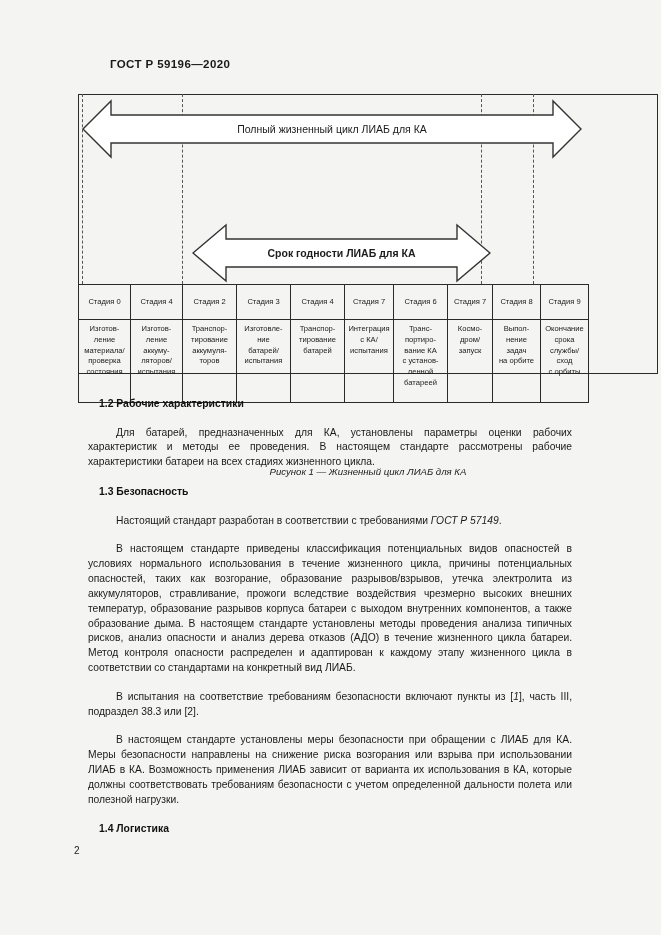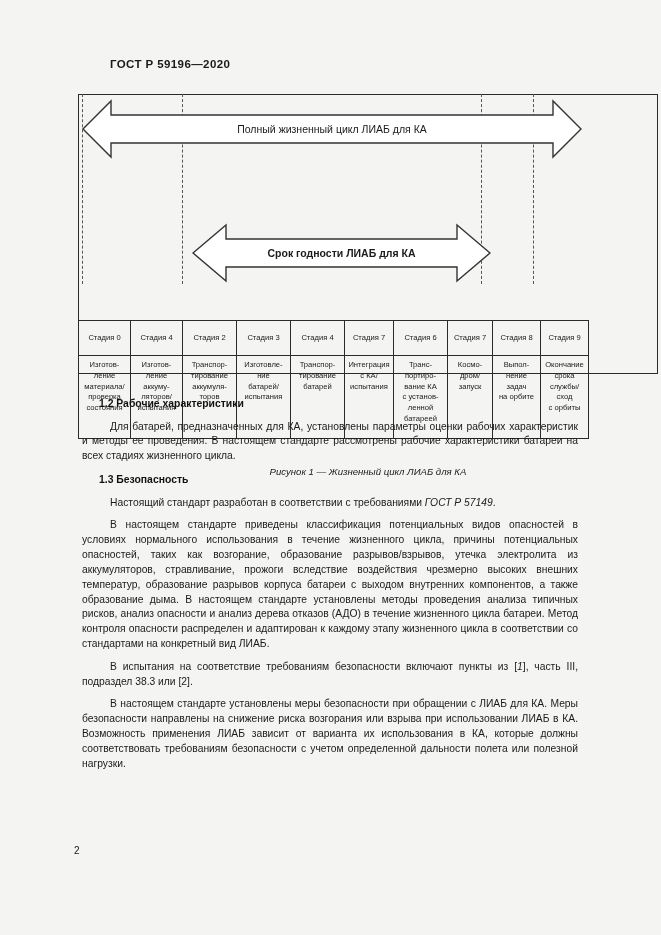--- a/index.html
+++ b/index.html
@@ -88,21 +88,20 @@
   .arrow-label.bold { font-weight: bold; }
 
   
   .stage-table {
     position: absolute;
     left: 0;
     top: 190px;
     width: 510px;
     border-collapse: collapse;
     table-layout: fixed;
-    margin-top: 36px;
   }
   .stage-table td {
     border: 1px solid #2b2b2b;
     text-align: center;
     vertical-align: top;
     font-size: 7.6px;
     line-height: 1.42;
     padding: 4px 1px 6px 1px;
     color: #1a1a1a;
   }
@@ -139,21 +138,21 @@
     font-weight: bold;
     margin: 0 0 0 0;
     padding: 0;
     text-indent: 25px;
     line-height: 1.5;
     color: #111;
   }
   p.para {
     font-size: 10.3px;
     line-height: 1.44;
-    margin: 8px;
+    margin: 14px;
     padding: 0;
     text-align: justify;
     text-indent: 28px;
     color: #1a1a1a;
   }
   .sp-before { margin-top: 11px; }
   .it { font-style: italic; }
 
   
   .page-number {
@@ -247,18 +246,19 @@
 
       <h2 class="section">1.2 Рабочие характеристики</h2>
       <p class="para sp-before">Для батарей, предназначенных для КА, установлены параметры оценки рабочих характеристик и методы ее проведения. В настоящем стандарте рассмотрены рабочие характеристики батареи на всех стадиях жизненного цикла.</p>
 
       <h2 class="section sp-before">1.3 Безопасность</h2>
       <p class="para sp-before"><span>Настоящий стандарт разработан в соответствии с требованиями </span><span class="it">ГОСТ Р 57149</span><span>.</span></p>
       <p class="para">В настоящем стандарте приведены классификация потенциальных видов опасностей в условиях нормального использования в течение жизненного цикла, причины потенциальных опасностей, таких как возгорание, образование разрывов/взрывов, утечка электролита из аккумуляторов, стравливание, прожоги вследствие воздействия чрезмерно высоких внешних температур, образование разрывов корпуса батареи с выходом внутренних компонентов, а также образование дыма. В настоящем стандарте установлены методы проведения анализа типичных рисков, анализ опасности и анализ дерева отказов (АДО) в течение жизненного цикла батареи. Метод контроля опасности распределен и адаптирован к каждому этапу жизненного цикла в соответствии со стандартами на конкретный вид ЛИАБ.</p>
       <p class="para"><span>В испытания на соответствие требованиям безопасности включают пункты из [</span><span class="it">1</span><span>], часть III, подраздел 38.3 или [2].</span></p>
       <p class="para">В настоящем стандарте установлены меры безопасности при обращении с ЛИАБ для КА. Меры безопасности направлены на снижение риска возгорания или взрыва при использовании ЛИАБ в КА. Возможность применения ЛИАБ зависит от варианта их использования в КА, которые должны соответствовать требованиям безопасности с учетом определенной дальности полета или полезной нагрузки.</p>
 
+      <h2 class="section sp-before">1.4 Логистика</h2>
     </div>
 
     <div class="page-number">2</div>
 
   </div>
 </div>
 
 </body></html>

